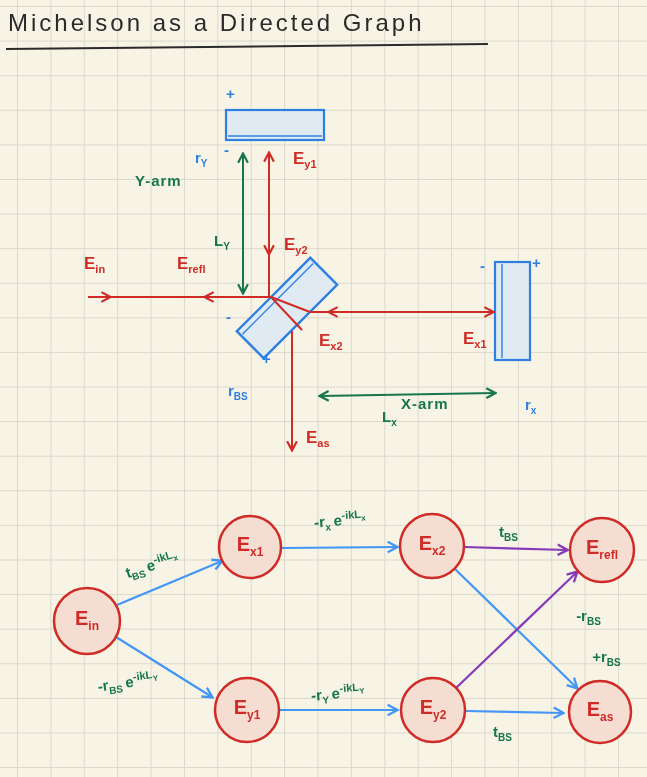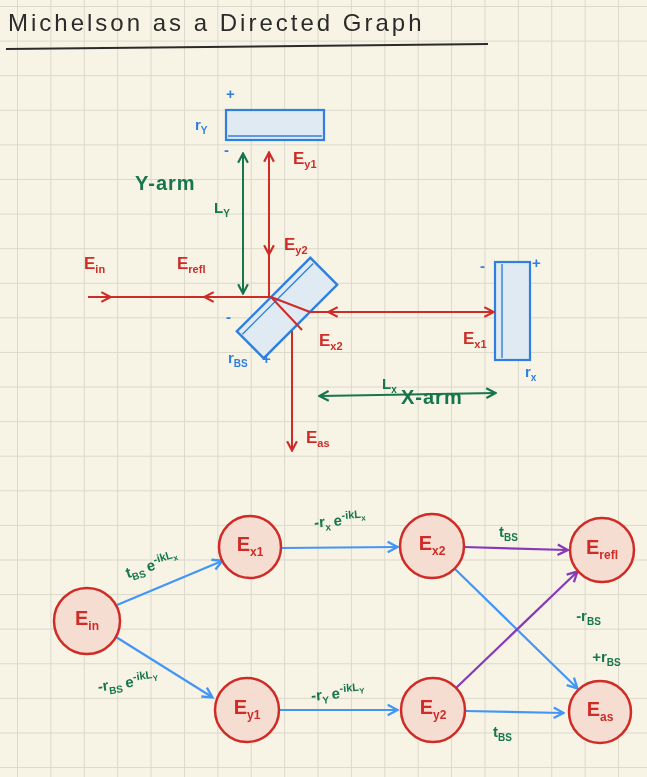--- a/index.html
+++ b/index.html
@@ -11,24 +11,24 @@
       linear-gradient(to bottom,#dbd8cc 1px,transparent 1px);
     background-size:33.4px 34.6px;
     background-position:17px 6px;
     font-family:Liberation Sans, sans-serif;
   }
   svg.layer{position:absolute;left:0;top:0;z-index:2;}
   .lbl{position:absolute;z-index:3;white-space:nowrap;line-height:1;}
   .red{color:#cf2b27;} .blue{color:#2f7fe0;} .green{color:#17764d;}
   .efield{font-size:17px;font-weight:bold;}
   .efield sub{font-size:11px;font-weight:bold;}
-  .coef{font-size:15px;font-weight:bold;}
+  .coef{font-size:15px;font-weight:bold;margin-top:33px;}
   .coef sub{font-size:10px;}
   .sign{font-size:15px;font-weight:bold;}
-  .armlbl{font-size:20px;font-weight:bold;letter-spacing:1px;}
+  .armlbl{font-size:15px;font-weight:bold;letter-spacing:1px;}
   .title{
     position:absolute;left:8px;top:9px;z-index:3;
     font-size:24px;letter-spacing:3px;color:#2b2b2b;font-weight:500;
     white-space:nowrap;
   }
   .node-lbl{
     position:absolute;z-index:3;color:#cf2b27;font-weight:bold;
     font-size:20px;transform:translate(-50%,-54%);white-space:nowrap;line-height:1;
   }
   .node-lbl sub{font-size:12px;}
@@ -136,21 +136,21 @@
   <div class="lbl blue sign" style="left:226px;top:86px">+</div>
   <div class="lbl blue sign" style="left:224px;top:142px">-</div>
   <div class="lbl blue sign" style="left:226px;top:309px">-</div>
   <div class="lbl blue sign" style="left:262px;top:351px">+</div>
   <div class="lbl blue sign" style="left:480px;top:258px">-</div>
   <div class="lbl blue sign" style="left:532px;top:255px">+</div>
 
   <div class="lbl green armlbl" style="left:135px;top:173px">Y-arm</div>
   <div class="lbl green coef" style="left:214px;top:200px"><span>L</span><sub>Y</sub></div>
   <div class="lbl green coef" style="left:382px;top:376px"><span>L</span><sub>x</sub></div>
-  <div class="lbl green armlbl" style="left:401px;top:387px">X-arm</div>
+  <div class="lbl green armlbl" style="left:401px;top:396px">X-arm</div>
 
   <div class="node-lbl" style="left:87px;top:621px"><span>E</span><sub>in</sub></div>
   <div class="node-lbl" style="left:250px;top:547px"><span>E</span><sub>x1</sub></div>
   <div class="node-lbl" style="left:247px;top:710px"><span>E</span><sub>y1</sub></div>
   <div class="node-lbl" style="left:432px;top:546px"><span>E</span><sub>x2</sub></div>
   <div class="node-lbl" style="left:433px;top:710px"><span>E</span><sub>y2</sub></div>
   <div class="node-lbl" style="left:602px;top:550px"><span>E</span><sub>refl</sub></div>
   <div class="node-lbl" style="left:600px;top:712px"><span>E</span><sub>as</sub></div>
 
   <div class="elbl" style="left:152px;top:566px;--rot:-17deg">

